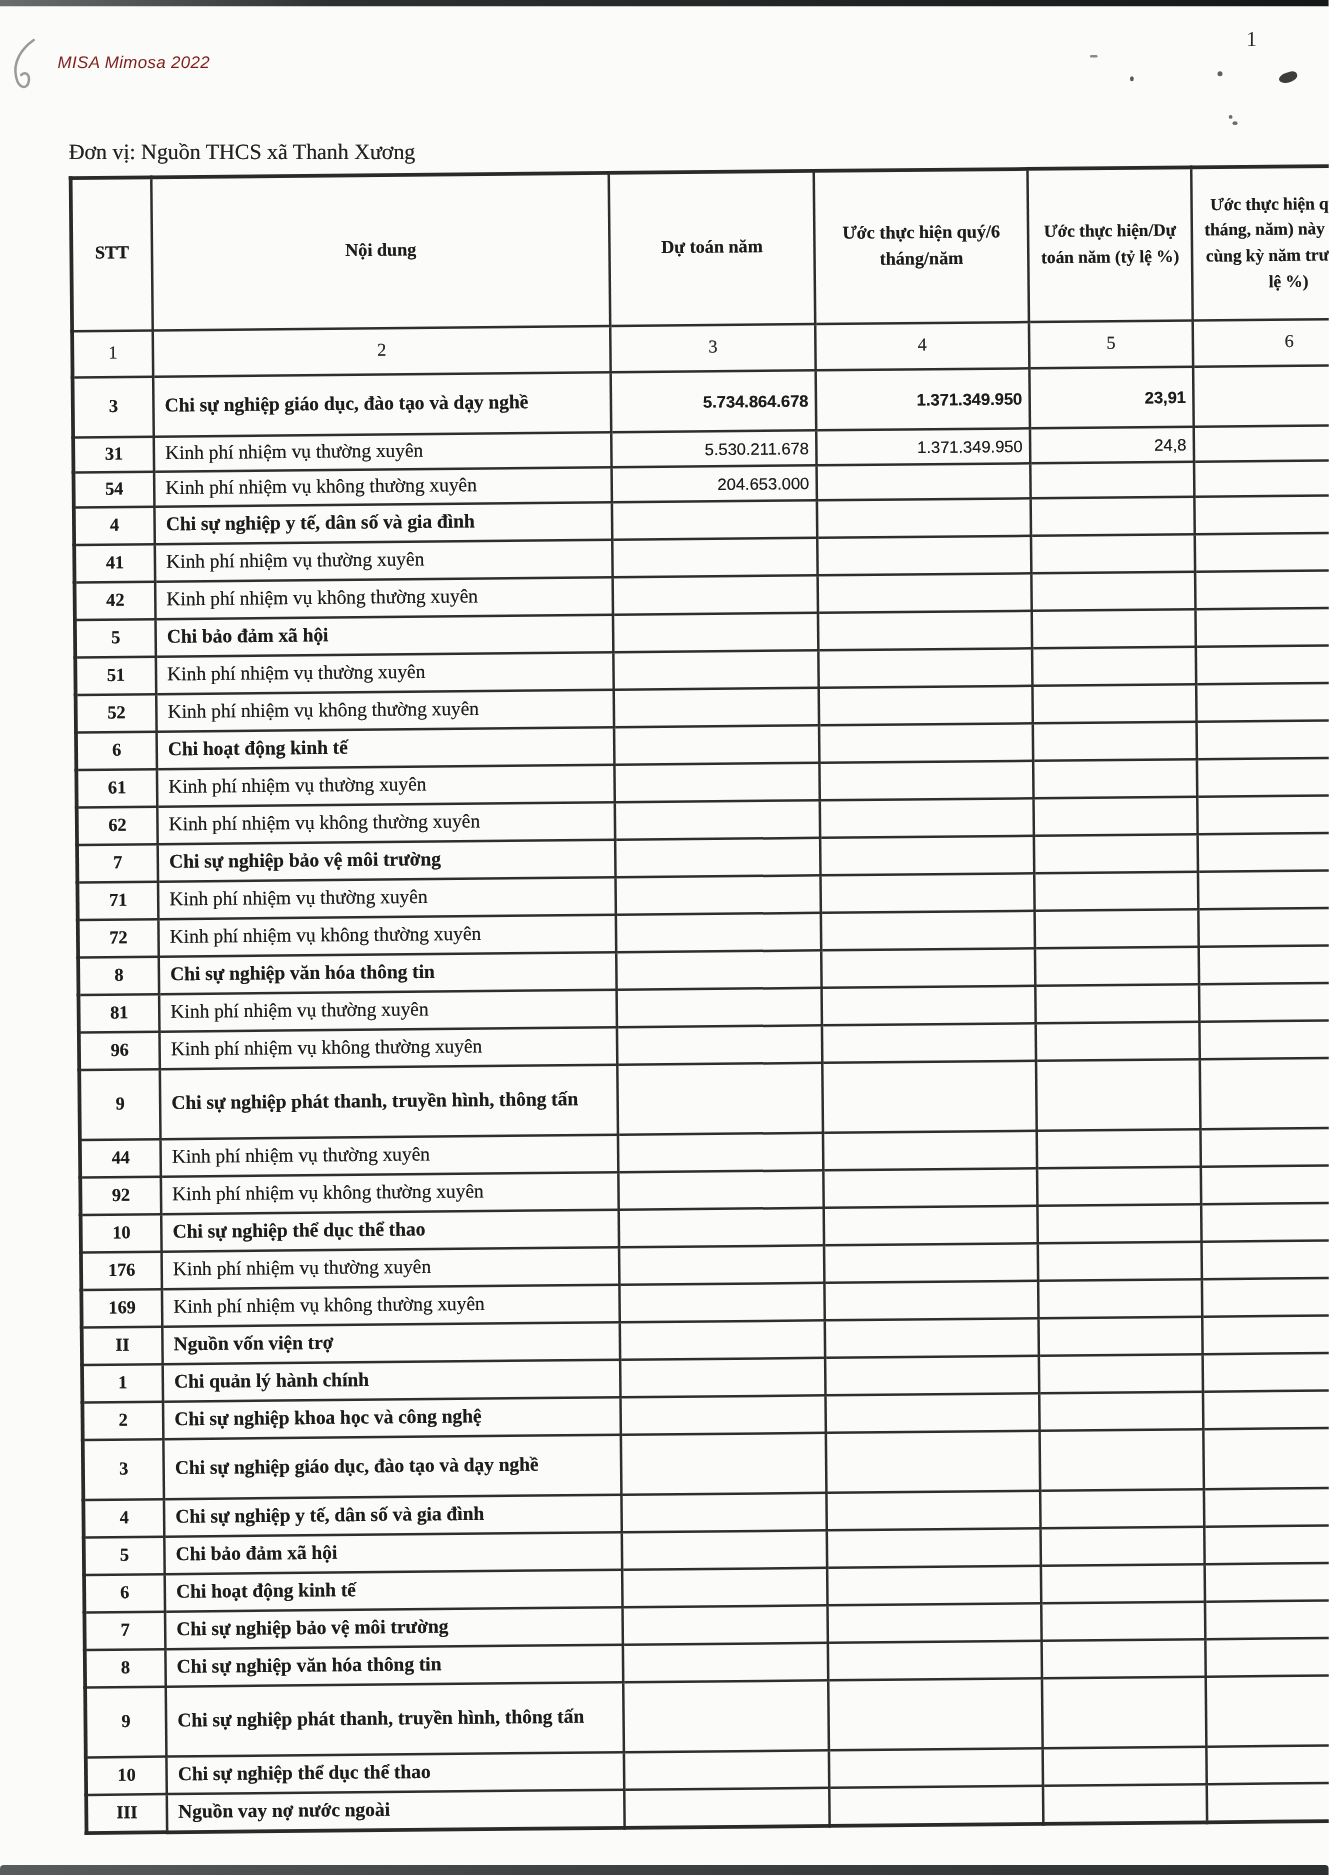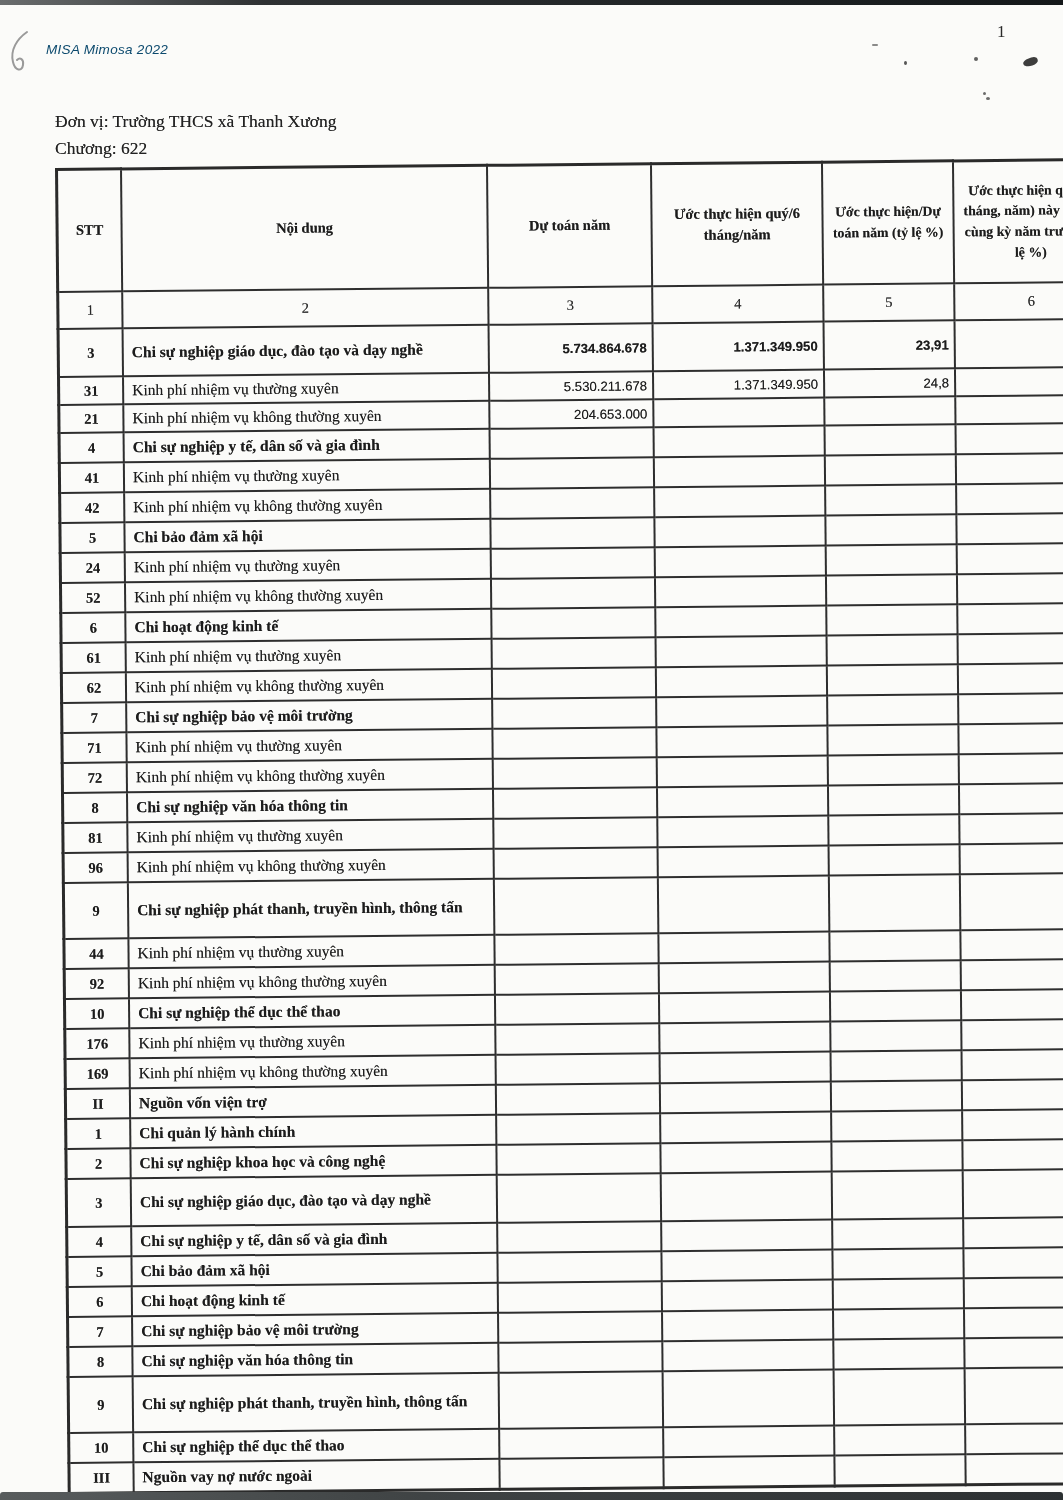--- a/index.html
+++ b/index.html
@@ -15,21 +15,21 @@
     background:linear-gradient(90deg,#6a6d6e 0%,#2e3133 25%,#1e2224 70%,#14181a 100%);
   }
   .scan-edge-bottom{
     position:absolute;bottom:0;left:0;width:1063px;height:8px;
     background:linear-gradient(90deg,#585c5d 0%,#3f4344 40%,#2c3032 100%);
     border-radius:3px 3px 0 0;
   }
   .watermark{
     position:absolute;top:42px;left:46px;
     font-family:"Liberation Sans","DejaVu Sans",sans-serif;
-    font-style:italic;font-size:13.5px;color:#0c4a6e;letter-spacing:.3px;
+    font-style:italic;font-size:13.5px;color:#7f1d1d;letter-spacing:.3px;
   }
   .pen-mark{position:absolute;top:30px;left:8px;width:26px;height:48px;}
   .page-number{
     position:absolute;top:22px;left:997px;font-size:17px;color:#2a2a2a;
   }
   .ink-speck{position:absolute;background:#2d2d2d;border-radius:50%;}
   .speck-a{top:44px;left:872px;width:6px;height:2px;border-radius:1px;opacity:.55;}
   .speck-b{top:61px;left:904px;width:3px;height:4px;opacity:.8;}
   .speck-c{top:57px;left:974px;width:4px;height:4px;opacity:.75;}
   .speck-d{top:58px;left:1023px;width:15px;height:8px;border-radius:50% 40% 50% 60%;transform:rotate(-18deg);opacity:.92;}
@@ -96,22 +96,21 @@
 <div class="page-number">1</div>
 
 <div class="ink-speck speck-a"></div>
 <div class="ink-speck speck-b"></div>
 <div class="ink-speck speck-c"></div>
 <div class="ink-speck speck-d"></div>
 <div class="ink-speck speck-e"></div>
 <div class="ink-speck speck-f"></div>
 
 <div class="doc">
-  <div class="heading-line">Đơn vị: Trường THCS xã Thanh Xương</div>
-  <div class="heading-line">Chương: 622</div>
+  <div class="heading-line">Đơn vị: Nguồn THCS xã Thanh Xương</div>
 
   <table class="budget">
     <thead>
       <tr class="hdr">
         <th class="col-stt">STT</th>
         <th class="col-label">Nội dung</th>
         <th class="col-c3">Dự toán năm</th>
         <th class="col-c4">Ước thực hiện quý/6 tháng/năm</th>
         <th class="col-c5 small">Ước thực hiện/Dự toán năm (tỷ lệ %)</th>
         <th class="col-c6 small">Ước thực hiện quý (6 tháng, năm) này so với cùng kỳ năm trước (tỷ lệ %)</th>
@@ -136,21 +135,21 @@
         </tr>
         <tr class="h28">
           <td class="stt">31</td>
           <td class="label">Kinh phí nhiệm vụ thường xuyên</td>
           <td class="val">5.530.211.678</td>
           <td class="val">1.371.349.950</td>
           <td class="val">24,8</td>
           <td class="val">78%</td>
         </tr>
         <tr class="h28">
-          <td class="stt">21</td>
+          <td class="stt">54</td>
           <td class="label">Kinh phí nhiệm vụ không thường xuyên</td>
           <td class="val">204.653.000</td>
           <td class="val"></td>
           <td class="val"></td>
           <td class="val"></td>
         </tr>
         <tr class="h30 bold">
           <td class="stt">4</td>
           <td class="label">Chi sự nghiệp y tế, dân số và gia đình</td>
           <td class="val"></td>
@@ -176,21 +175,21 @@
         </tr>
         <tr class="h30 bold">
           <td class="stt">5</td>
           <td class="label">Chi bảo đảm xã hội</td>
           <td class="val"></td>
           <td class="val"></td>
           <td class="val"></td>
           <td class="val"></td>
         </tr>
         <tr class="h30">
-          <td class="stt">24</td>
+          <td class="stt">51</td>
           <td class="label">Kinh phí nhiệm vụ thường xuyên</td>
           <td class="val"></td>
           <td class="val"></td>
           <td class="val"></td>
           <td class="val"></td>
         </tr>
         <tr class="h30">
           <td class="stt">52</td>
           <td class="label">Kinh phí nhiệm vụ không thường xuyên</td>
           <td class="val"></td>

